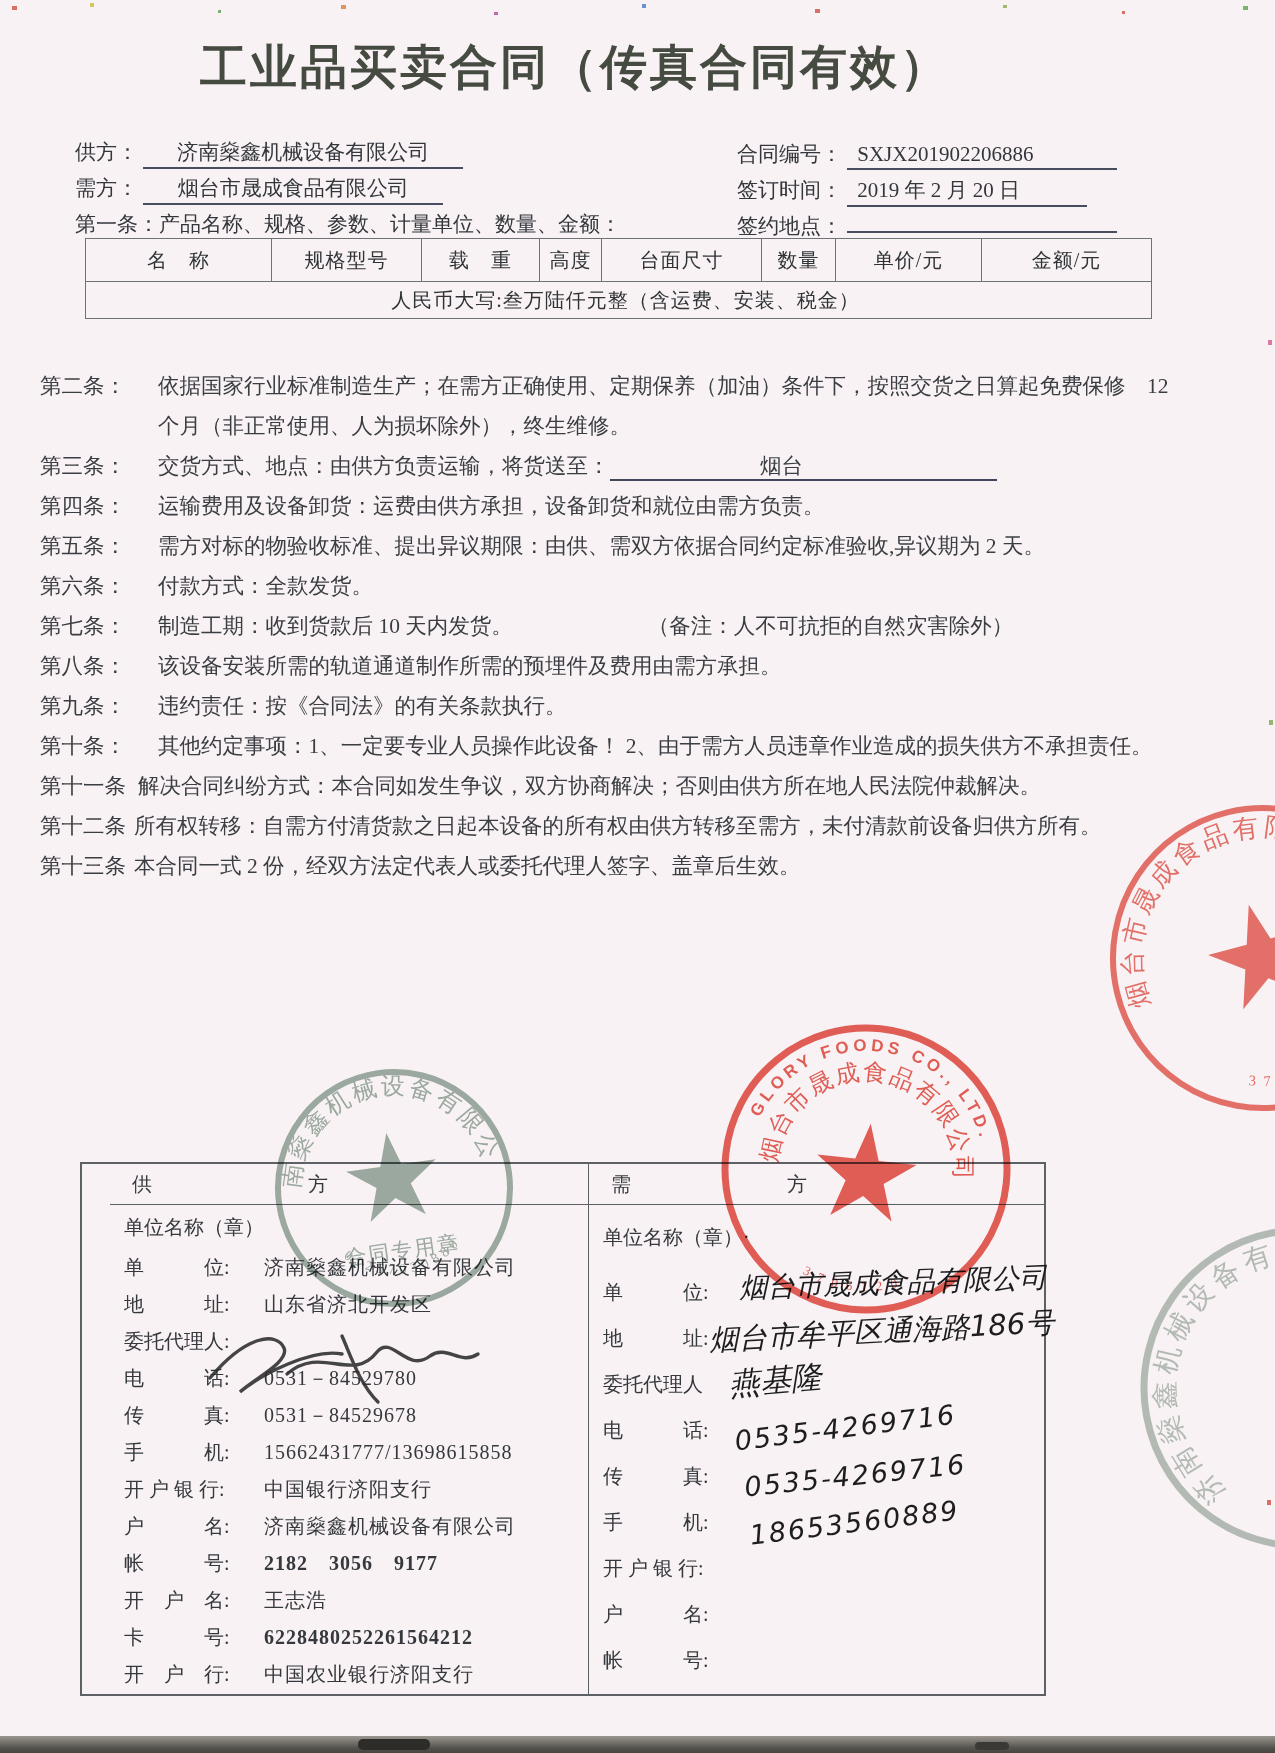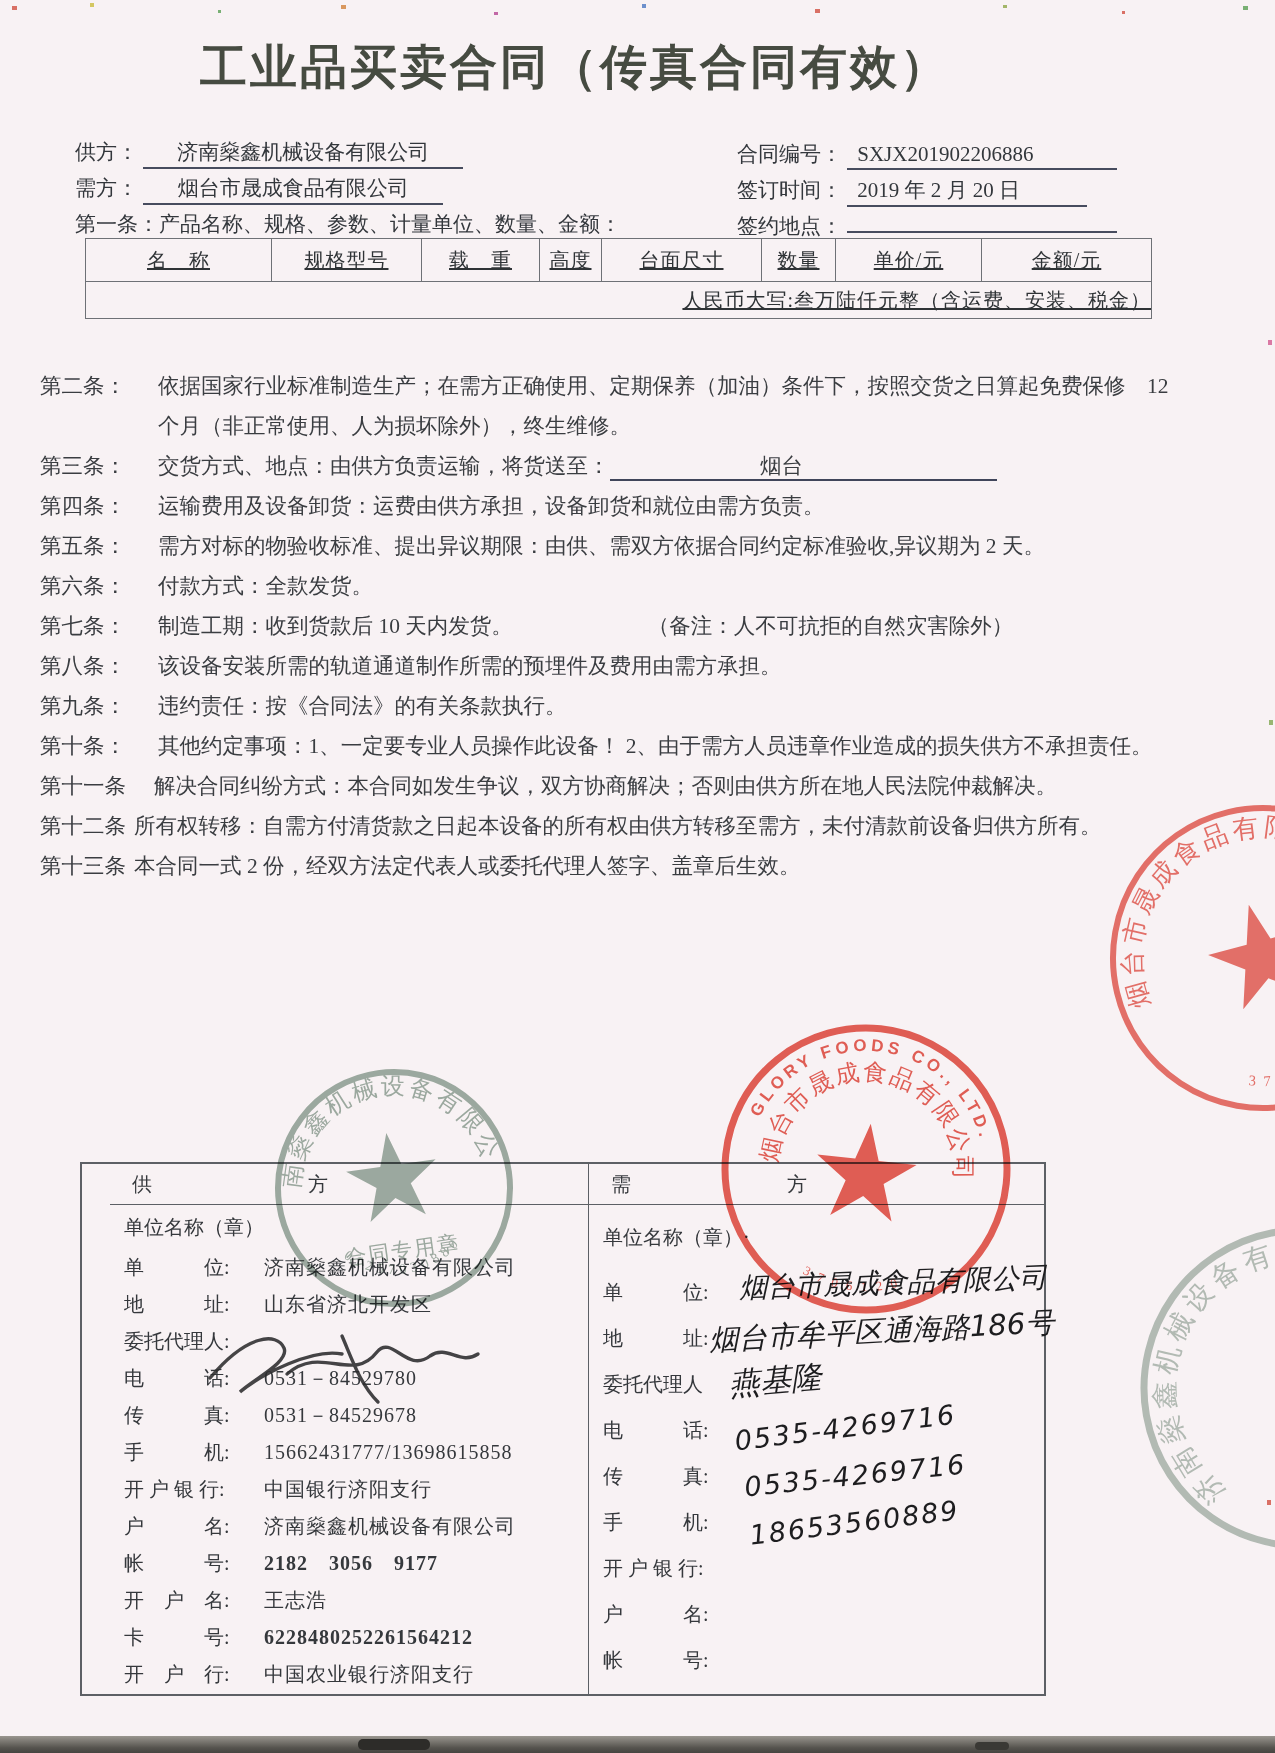--- a/index.html
+++ b/index.html
@@ -6,33 +6,33 @@
   .page{position:relative;width:1275px;height:1753px;background:#f8f2f4;overflow:hidden;
         font-family:"Liberation Serif",serif;color:#35383c;}
   
   .title{position:absolute;top:36px;left:0;width:1150px;text-align:center;
          font-size:47px;font-weight:bold;letter-spacing:3px;color:#464b41;}
   
   .meta{position:absolute;font-size:21px;white-space:nowrap;color:#33373c;}
   .uv{display:inline-block;border-bottom:2px solid #474c5e;padding:0 10px 1px 10px;text-align:center;}
   
   table.prod{position:absolute;left:85px;top:238px;width:1066px;border-collapse:collapse;
-             table-layout:fixed;font-size:20px;color:#2f3336;text-decoration:underline;}
+             table-layout:fixed;font-size:20px;color:#2f3336;}
   table.prod th,table.prod td{border:1.6px solid #6e7176;font-weight:normal;text-align:center;
              padding:0;height:45px;letter-spacing:1px;}
   table.prod th{height:42px;}
   table.prod td.l{text-align:left;padding-left:16px;}
-  table.prod td.words{height:36px;text-align:right;padding-left:14px;}
+  table.prod td.words{height:36px;text-align:center;padding-left:14px;}
   
   .clauses{position:absolute;left:40px;top:366px;width:1172px;font-size:21.5px;
            line-height:40px;color:#3a3d41;}
   .clause{padding-left:118px;}
   .clause .clab{display:inline-block;width:118px;margin-left:-118px;}
   .clause.nohang{padding-left:0;}
-  .clause.nohang .clab{width:auto;margin-left:0;margin-right:28px;}
+  .clause.nohang .clab{width:auto;margin-left:0;margin-right:12px;}
   .clause.nohang.tight .clab{margin-right:8px;text-align:right;}
   .ul{border-bottom:2px solid #40455a;padding-bottom:1px;}
   .note-gap{display:inline-block;width:135px;}
   
   .sig{position:absolute;left:80px;top:1162px;width:962px;height:530px;
        border:2px solid #5d6065;display:flex;z-index:2;font-size:20px;background:transparent;}
   .sig-col-left{width:478px;border-right:1.8px solid #5d6065;position:relative;padding-left:28px;}
   .sig-col-right{flex:1;position:relative;}
   .sig-head{height:40px;border-bottom:1.8px solid #5d6065;display:flex;align-items:center;
             padding-left:22px;letter-spacing:2px;}

